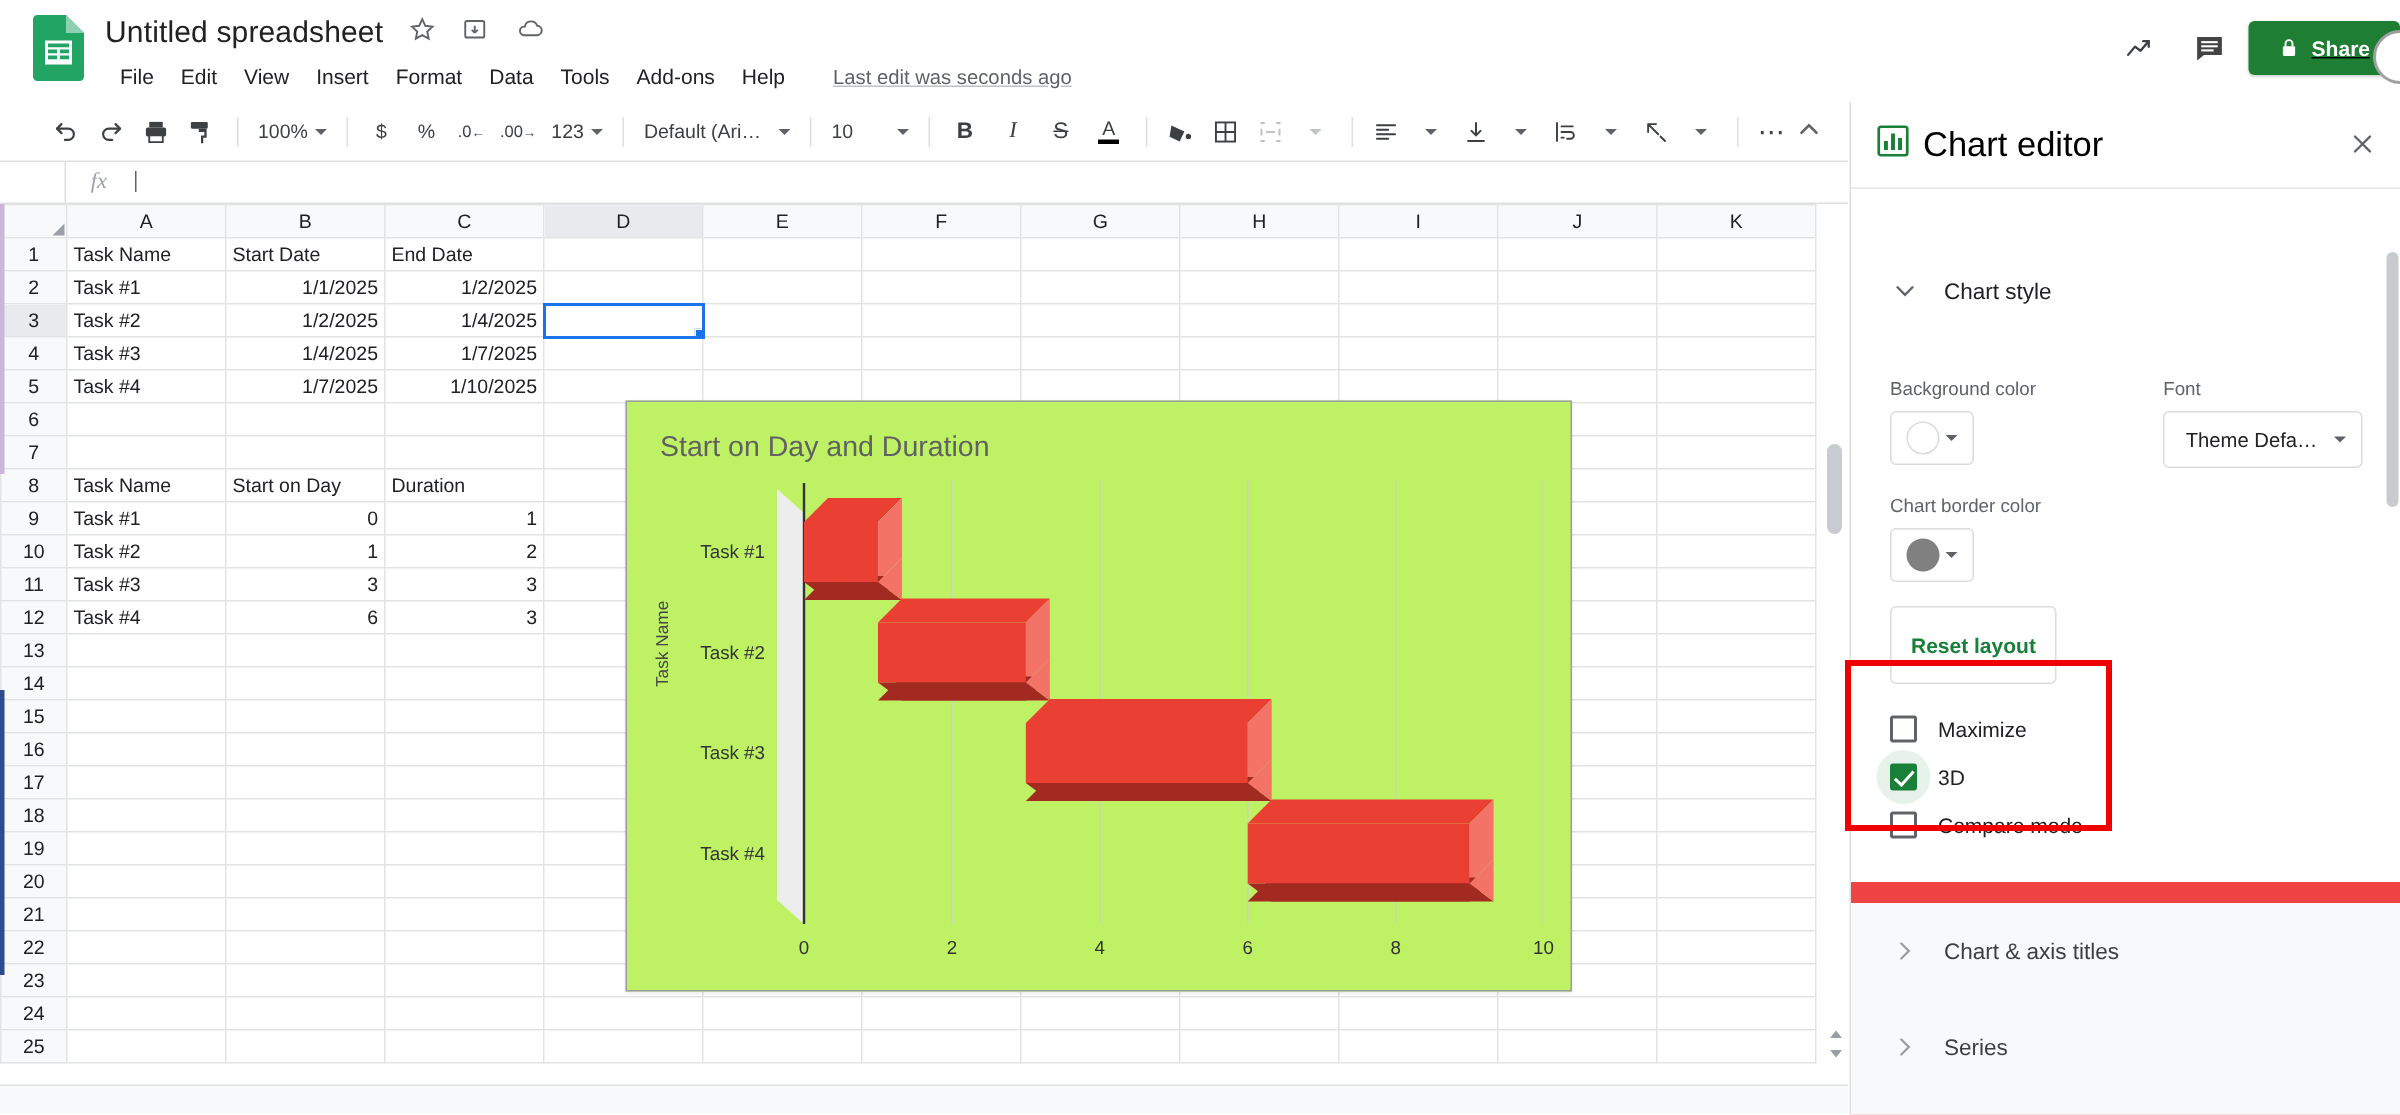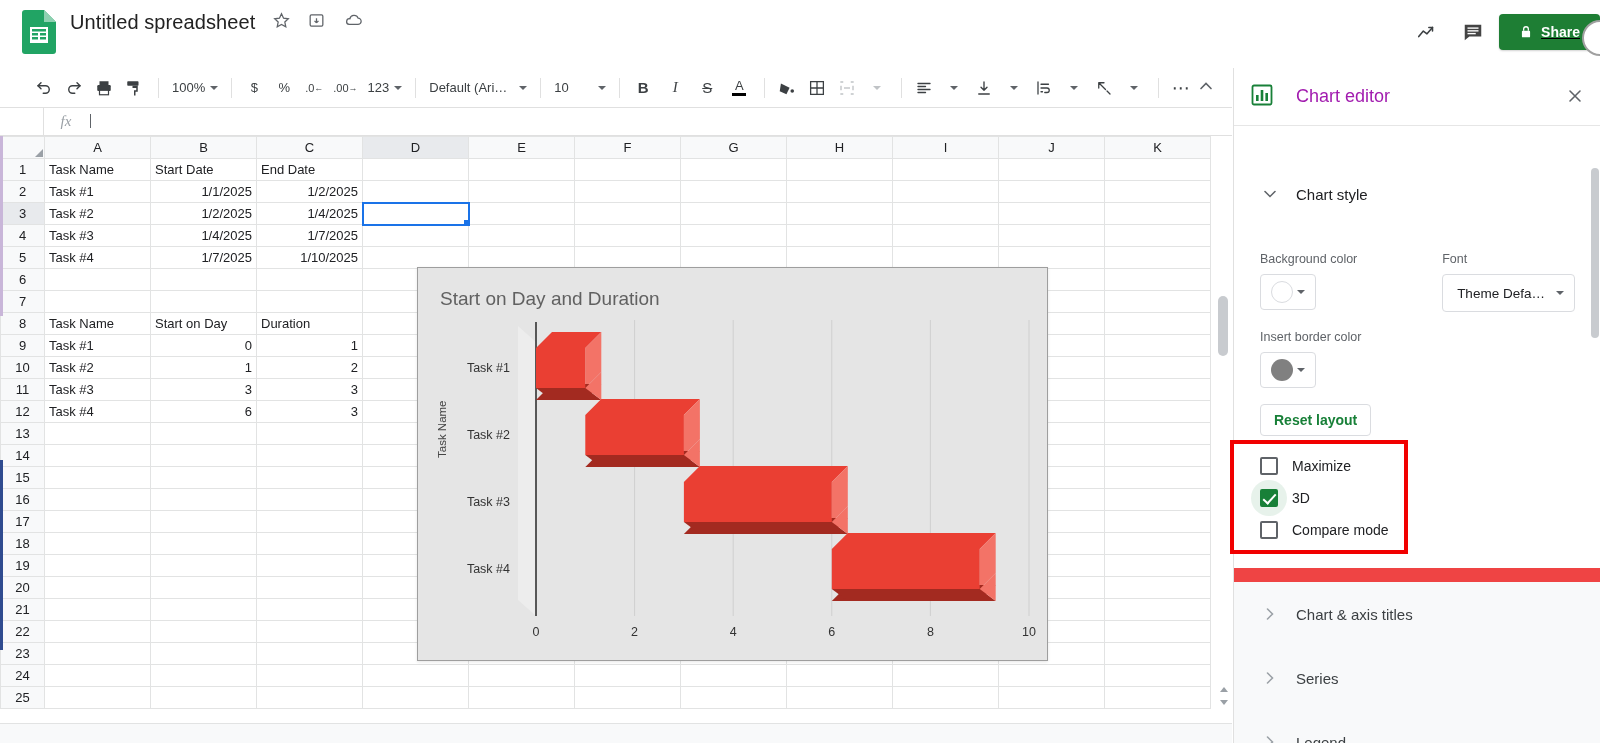--- a/index.html
+++ b/index.html
@@ -135,21 +135,21 @@
   .left-purple {
     position:absolute; left:0; top:136px; width:3px; height:180px; background:#c9b6d9;
   }
   .left-blue {
     position:absolute; left:0; top:460px; width:3px; height:190px; background:#2f4b8f;
   }
 
   
   .chart-card {
     position:absolute; left:417px; top:267px; width:631px; height:394px;
-    background:#e5e5e5; border:1px solid #9e9e9e; box-shadow:0 1px 3px rgba(0,0,0,.10);
+    background:#bef264; border:1px solid #9e9e9e; box-shadow:0 1px 3px rgba(0,0,0,.10);
     overflow:hidden;
   }
   .chart-title {
     position:absolute; left:22px; top:20px; font-size:19px; color:#616161;
     font-family:"Liberation Sans", sans-serif;
   }
   .yaxis-title {
     position:absolute; left:18px; top:190px;
     transform:rotate(-90deg); transform-origin:left top;
     font-size:11.5px; color:#444; white-space:nowrap;
@@ -157,21 +157,21 @@
 
   
   .panel {
     position:absolute; left:1233px; top:68px; width:367px; height:675px;
     background:#fff; border-left:1px solid #e0e0e0;
   }
   .panel-header {
     position:absolute; left:0; top:0; width:367px; height:58px;
     display:flex; align-items:center; padding:0 16px; border-bottom:1px solid #e6e6e6;
   }
-  .panel-title { font-size:18px; color:#a21caf; margin-left:22px; }
+  .panel-title { font-size:23px; color:#000000; margin-left:8px; }
   .panel-close {
     position:absolute; right:16px; top:18px; cursor:pointer; color:#5f6368;
   }
   .tabs {
     position:absolute; left:0; top:58px; width:367px; height:40px; display:flex;
   }
   .tab {
     flex:1; display:flex; align-items:center; justify-content:center;
     font-size:14px; color:#5f6368; cursor:pointer; position:relative;
   }
@@ -197,21 +197,21 @@
     background:#fff;
   }
   .swatch-circle { width:22px; height:22px; border-radius:50%; }
   .dd-box {
     height:38px; border:1px solid #dadce0; border-radius:4px; background:#fff;
     display:flex; align-items:center; justify-content:space-between;
     padding:0 10px 0 14px; font-size:13.5px; color:#202124; cursor:pointer;
   }
   .reset-btn {
     display:inline-block; border:1px solid #dadce0; border-radius:4px;
-    color:#188038; font-size:14px; font-weight:bold; padding:7px 13px; cursor:pointer;
+    color:#188038; font-size:14px; font-weight:bold; padding:17px 13px; cursor:pointer;
     background:#fff;
   }
   .cb-row { display:flex; align-items:center; gap:14px; height:32px; cursor:pointer; }
   .cb {
     width:18px; height:18px; border:2px solid #5f6368; border-radius:2px;
     background:#fff; flex:none; position:relative;
   }
   .cb.checked {
     background:#188038; border-color:#188038;
   }
@@ -293,20 +293,32 @@
           </svg>
         </span>
         <span>
           <svg width="21" height="19" viewBox="0 0 24 24" fill="none" stroke="#5f6368" stroke-width="1.6">
             <path d="M6.5 17h11a4 4 0 0 0 .3-8 5.4 5.4 0 0 0-10.4.8A3.6 3.6 0 0 0 6.5 17z"></path>
           </svg>
         </span>
       </span>
     </div>
 
+    <div class="menubar">
+      <div class="mi">File</div>
+      <div class="mi">Edit</div>
+      <div class="mi">View</div>
+      <div class="mi">Insert</div>
+      <div class="mi">Format</div>
+      <div class="mi">Data</div>
+      <div class="mi">Tools</div>
+      <div class="mi">Add-ons</div>
+      <div class="mi">Help</div>
+      <div class="last-edit">Last edit was seconds ago</div>
+    </div>
 
     <div class="header-right">
       <div class="hdr-icon-btn">
         <svg width="22" height="22" viewBox="0 0 24 24" fill="none" stroke="#3c4043" stroke-width="1.7" stroke-linecap="round" stroke-linejoin="round">
           <path d="M3 17l5-6 4 3 6-7"></path>
             <path d="M14 7h4v4"></path>
         </svg>
       </div>
       <div class="hdr-icon-btn">
         <svg width="22" height="22" viewBox="0 0 24 24" fill="#444">
@@ -968,21 +980,21 @@
           <div style="width:135px;">
             <div class="field-label">Font</div>
             <div class="dd-box">
               <span>Theme Defa…</span>
               <span class="caret"></span>
             </div>
           </div>
         </div>
 
         <div style="margin-top:18px; width:120px;">
-          <div class="field-label">Insert border color</div>
+          <div class="field-label">Chart border color</div>
           <div class="color-swatch-btn">
             <span class="swatch-circle" id="border-swatch" style="background: rgb(128, 128, 128);"></span>
             <span class="caret"></span>
           </div>
         </div>
 
         <div style="margin-top:16px;">
           <span class="reset-btn">Reset layout</span>
         </div>
 

